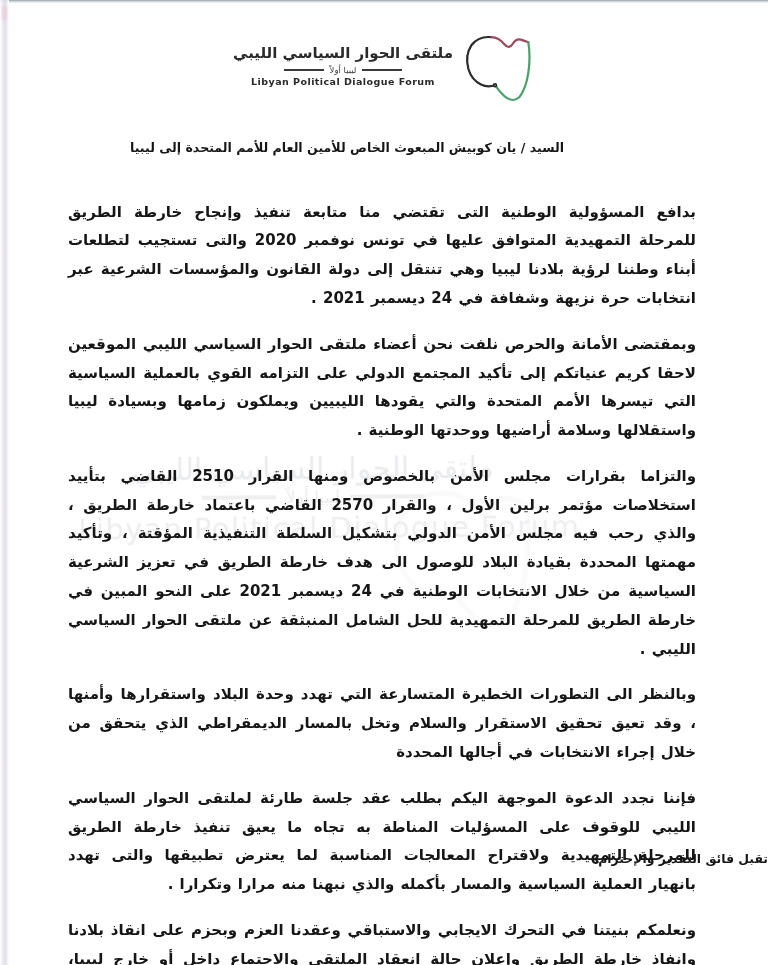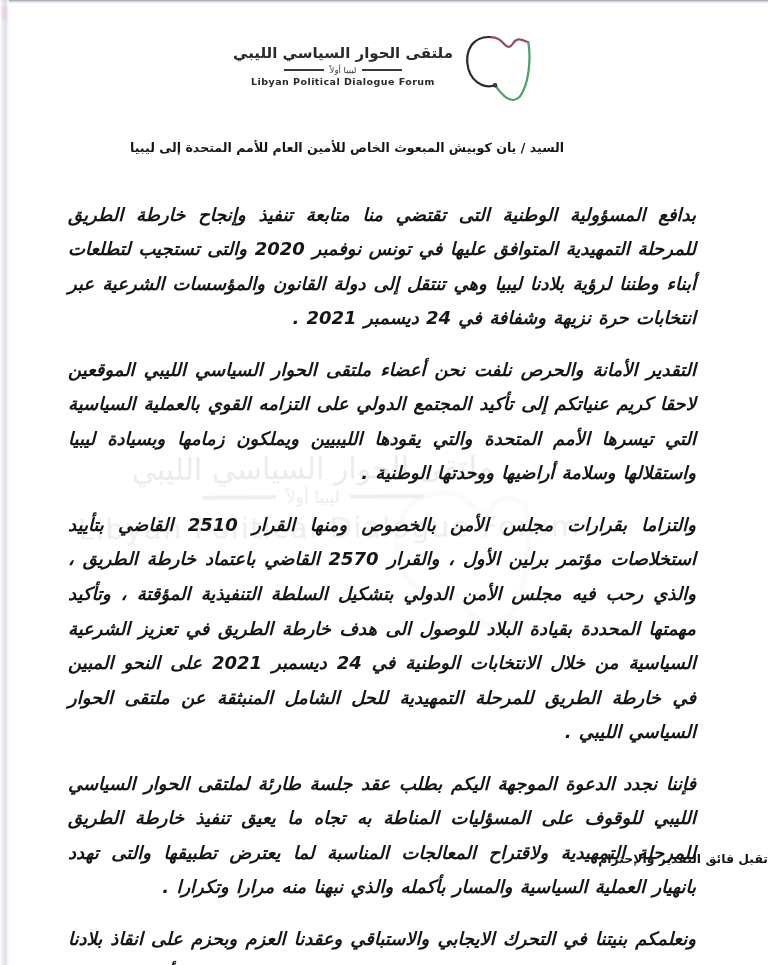--- a/index.html
+++ b/index.html
@@ -148,28 +148,27 @@
     text-align: right;
   }
   .salutation-greet {
     font-size: 12.6px;
     font-weight: 700;
     padding-right: 132px;
     margin-bottom: 26px;
     text-align: right;
   }
   p.para {
-    font-size: 18px;
+    font-size: 15px;
     font-weight: 700;
     line-height: 1.92;
     margin: 0 0 17px 0;
     text-align: justify;
     text-align-last: right;
     word-spacing: 1px;
-    font-style: italic;
   }
   p.para:last-of-type { margin-bottom: 0; }
 
   .closing {
     position: absolute;
     top: 848px;
     left: 0; right: 0;
     direction: rtl;
     text-align: right;
     color: #161616;
@@ -228,22 +227,23 @@
       </svg>
     </div>
   </div>
 
   <div class="doc-body">
 
     <div class="salutation-to">السيد / يان كوبيش المبعوث الخاص للأمين العام للأمم المتحدة إلى ليبيا</div>
 
 
     <p class="para">بدافع المسؤولية الوطنية التى تقتضي منا متابعة تنفيذ وإنجاح خارطة الطريق للمرحلة التمهيدية المتوافق عليها في تونس نوفمبر 2020 والتى تستجيب لتطلعات أبناء وطننا لرؤية بلادنا ليبيا وهي تنتقل إلى دولة القانون والمؤسسات الشرعية عبر انتخابات حرة نزيهة وشفافة في 24 ديسمبر 2021 .</p>
-    <p class="para">التقدير الأمانة والحرص نلفت نحن أعضاء ملتقى الحوار السياسي الليبي الموقعين لاحقا كريم عنياتكم إلى تأكيد المجتمع الدولي على التزامه القوي بالعملية السياسية التي تيسرها الأمم المتحدة والتي يقودها الليبيين ويملكون زمامها وبسيادة ليبيا واستقلالها وسلامة أراضيها ووحدتها الوطنية .</p>
+    <p class="para">وبمقتضى الأمانة والحرص نلفت نحن أعضاء ملتقى الحوار السياسي الليبي الموقعين لاحقا كريم عنياتكم إلى تأكيد المجتمع الدولي على التزامه القوي بالعملية السياسية التي تيسرها الأمم المتحدة والتي يقودها الليبيين ويملكون زمامها وبسيادة ليبيا واستقلالها وسلامة أراضيها ووحدتها الوطنية .</p>
     <p class="para">والتزاما بقرارات مجلس الأمن بالخصوص ومنها القرار 2510 القاضي بتأييد استخلاصات مؤتمر برلين الأول ، والقرار 2570 القاضي باعتماد خارطة الطريق ، والذي رحب فيه مجلس الأمن الدولي بتشكيل السلطة التنفيذية المؤقتة ، وتأكيد مهمتها المحددة بقيادة البلاد للوصول الى هدف خارطة الطريق في تعزيز الشرعية السياسية من خلال الانتخابات الوطنية في 24 ديسمبر 2021 على النحو المبين في خارطة الطريق للمرحلة التمهيدية للحل الشامل المنبثقة عن ملتقى الحوار السياسي الليبي .</p>
+    <p class="para">وبالنظر الى التطورات الخطيرة المتسارعة التي تهدد وحدة البلاد واستقرارها وأمنها ، وقد تعيق تحقيق الاستقرار والسلام وتخل بالمسار الديمقراطي الذي يتحقق من خلال إجراء الانتخابات في أجالها المحددة</p>
     <p class="para">فإننا نجدد الدعوة الموجهة اليكم بطلب عقد جلسة طارئة لملتقى الحوار السياسي الليبي للوقوف على المسؤليات المناطة به تجاه ما يعيق تنفيذ خارطة الطريق للمرحلة التمهيدية ولاقتراح المعالجات المناسبة لما يعترض تطبيقها والتى تهدد بانهيار العملية السياسية والمسار بأكمله والذي نبهنا منه مرارا وتكرارا .</p>
     <p class="para">ونعلمكم بنيتنا في التحرك الايجابي والاستباقي وعقدنا العزم وبحزم على انقاذ بلادنا وانفاذ خارطة الطريق وإعلان حالة انعقاد الملتقى والاجتماع داخل أو خارج ليبيا، أملين تحملكم المسؤولية الملقاة على عاتق بعثة الامم المتحدة للدعم وفقا للمهام المسندة إليها بموجب قرارات مجلس الأمن فالمسؤولية بيننا تضامنية ومشتركة لانهاء ما بدأناه بشكل ايجابي وصولا لتحقيق الاستقرار والسلام المنشود عبر اجراء الانتخابات الرئاسية والبرلمانية في الموعد المحدد لها .</p>
 
   </div>
 
   <div class="closing">
     <div class="closing-line">تقبل فائق التقدير والإحترام</div>
   </div>
 
 </div>

